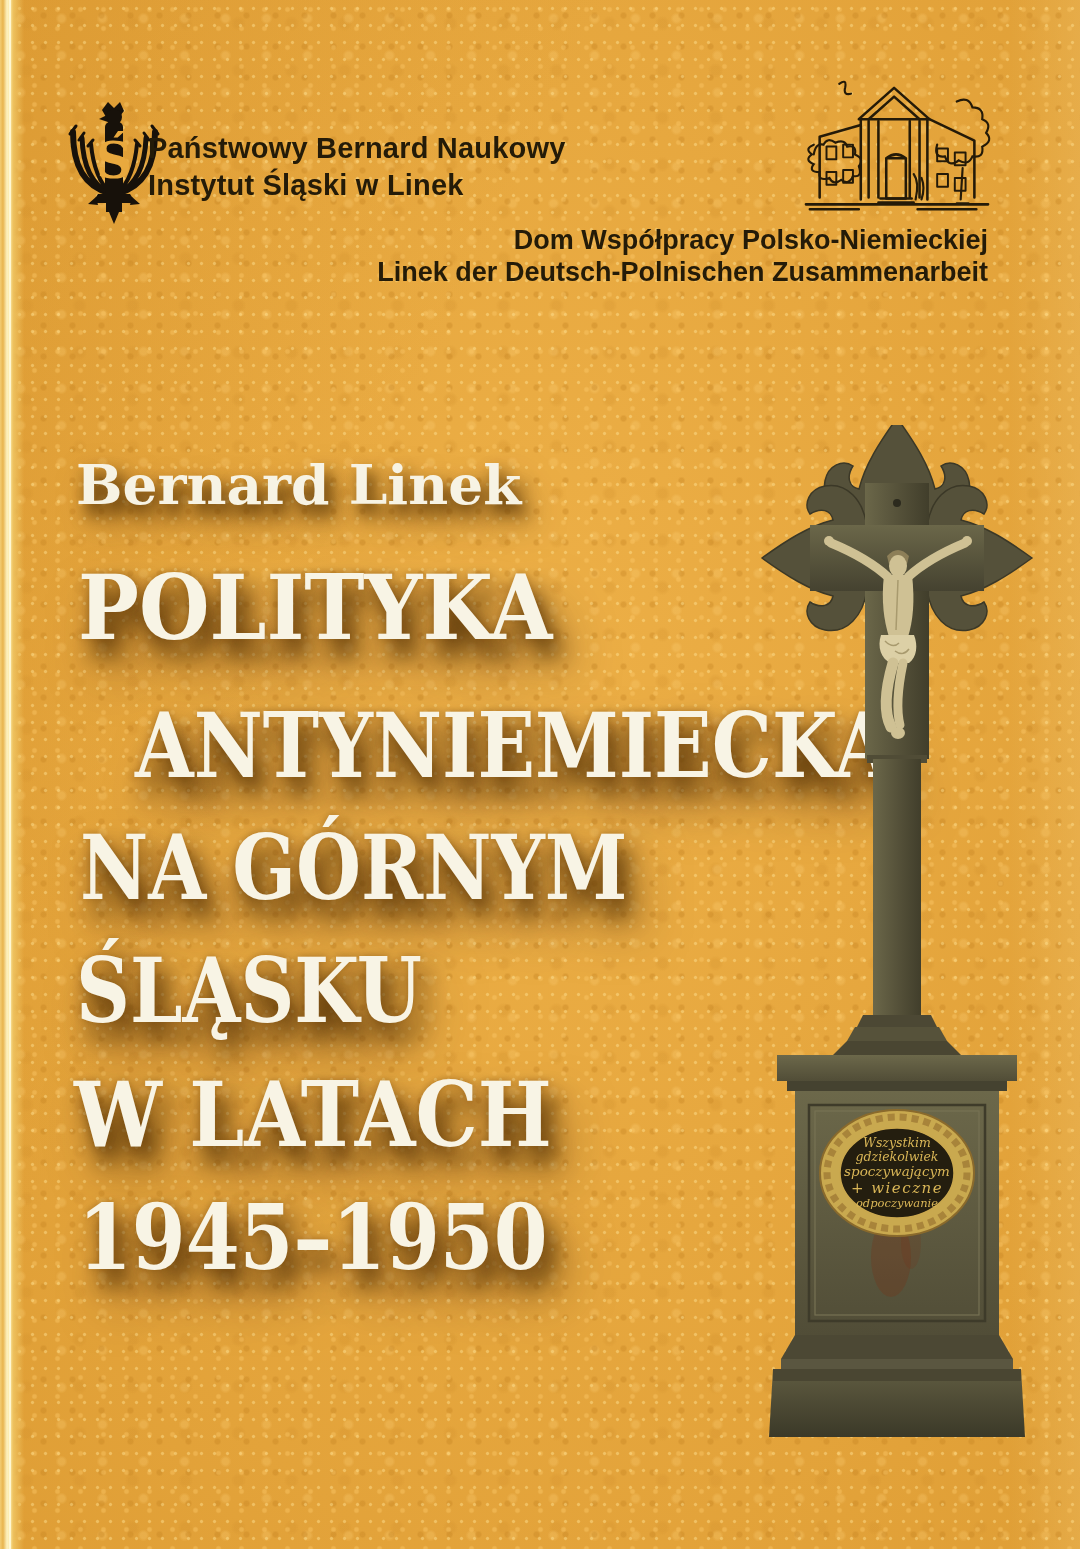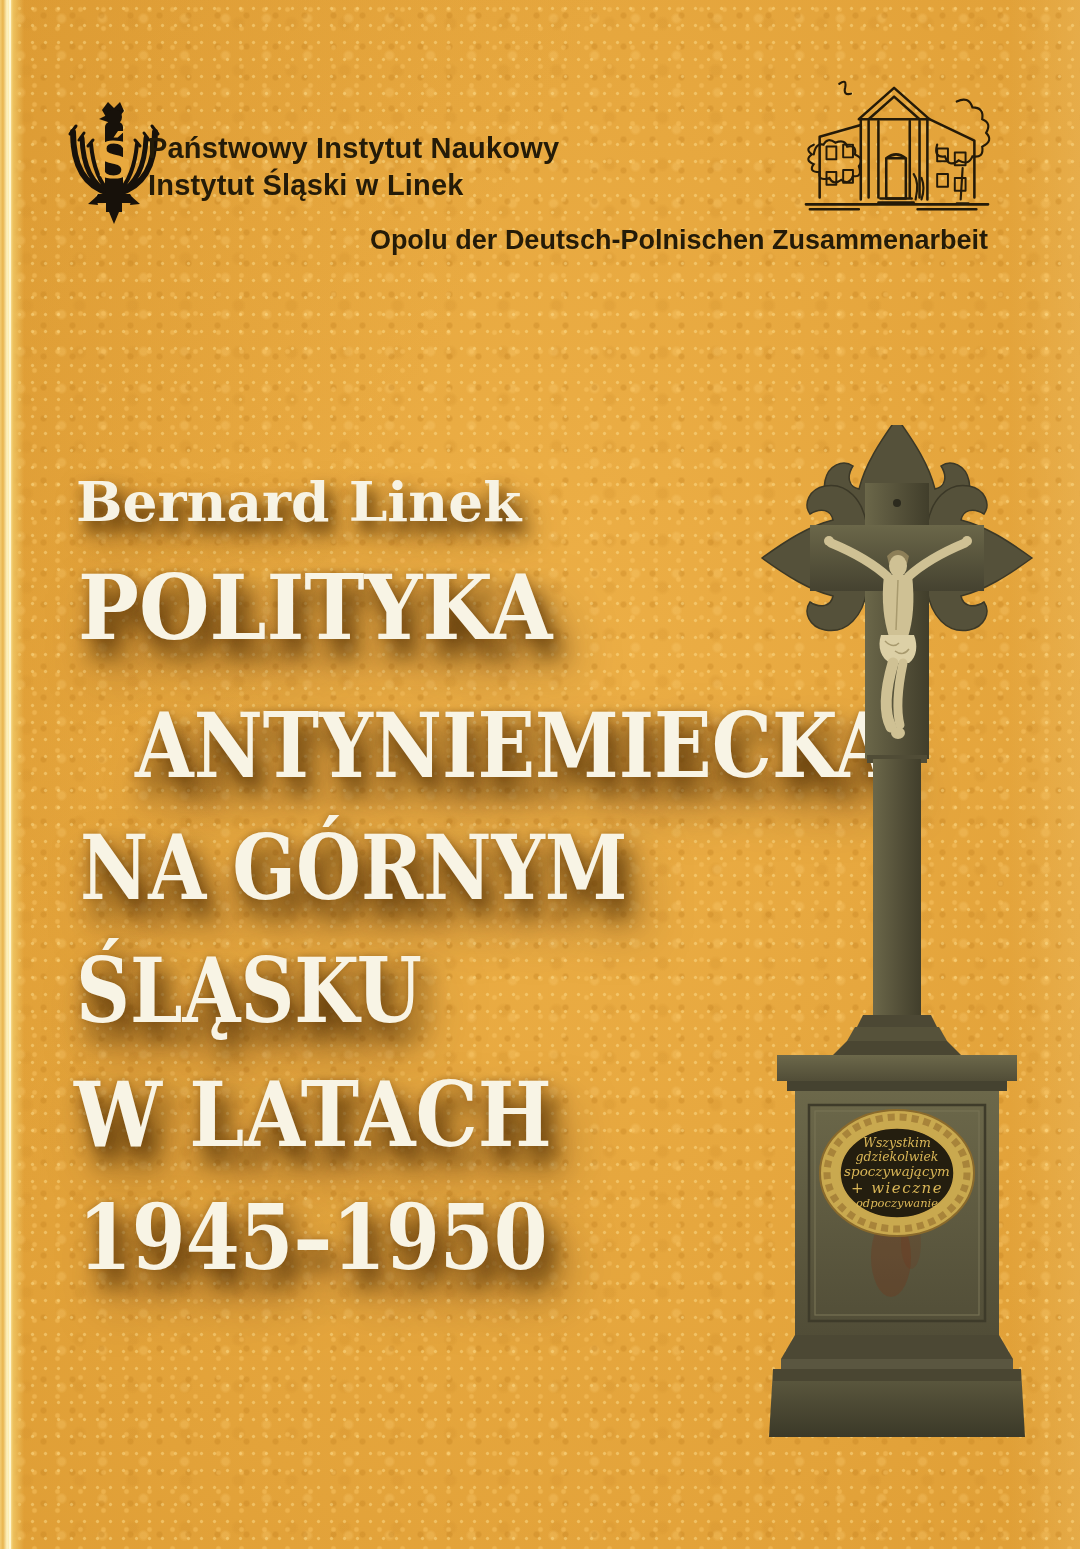--- a/index.html
+++ b/index.html
@@ -32,21 +32,21 @@
   .publisher-block{position:absolute;left:148px;top:130px;color:#241b08;
     font-weight:bold;font-size:29px;line-height:37px;letter-spacing:.2px;}
   .partner-block{position:absolute;right:92px;top:224px;color:#241b08;text-align:right;
     font-weight:bold;font-size:27px;line-height:32px;}
 
   .eagle-box{position:absolute;left:62px;top:98px;width:104px;height:128px;}
   .house-box{position:absolute;left:798px;top:80px;width:200px;height:142px;}
 
   
   .author{
-    position:absolute;left:76px;top:474px;height:56px;line-height:56px;
+    position:absolute;left:76px;top:457px;height:56px;line-height:56px;
     font-family:"DejaVu Serif",serif;font-weight:bold;font-size:55px;
     color:#f7f3e4;white-space:nowrap;
     text-shadow:6px 10px 16px rgba(78,44,2,.95), 12px 18px 34px rgba(78,44,2,.55);
   }
   .title-line{
     position:absolute;height:90px;line-height:90px;
     font-family:"DejaVu Serif",serif;font-weight:bold;font-size:90px;
     color:#f8f4e5;white-space:nowrap;transform-origin:left top;
     text-shadow:0 0 8px rgba(120,70,10,.45), 10px 16px 24px rgba(72,40,0,.95), 20px 30px 55px rgba(72,40,0,.6);
   }
@@ -87,21 +87,21 @@
         <path d="M36,96 h32 l6,9 h-44 z"></path>
         <rect x="44" y="105" width="16" height="9"></rect>
         <path d="M47,114 h10 l-5,12 z"></path>
         <path d="M34,99 l-8,7 10,1 z M70,99 l8,7 -10,1 z"></path>
       </g>
       <text x="52" y="80" font-family="DejaVu Serif, serif" font-weight="bold" font-size="50" fill="#e9a93e" text-anchor="middle">Ś</text>
     </svg>
   </div>
 
   <div class="publisher-block">
-    <div>Państwowy Instytut Naukowy</div>
+    <div>Państwowy Bernard Naukowy</div>
     <div>Instytut Śląski w Linek</div>
   </div>
 
   <div class="house-box">
     <svg viewBox="0 0 200 145" width="200" height="142">
       <g stroke="#241a08" fill="none" stroke-width="2.6" stroke-linecap="round" stroke-linejoin="round">
         <path d="M6,127 L192,127 M10,132 L60,132 M120,132 L180,132"></path>
         <path d="M60,40 L96,8 L132,40 Z"></path>
         <path d="M70,40 L96,17 L122,40"></path>
         <path d="M62,40 L62,122 M130,40 L130,122"></path>
@@ -123,21 +123,22 @@
         <path d="M40,4 q8,-6 6,4 q-2,8 6,6"></path>
         <path d="M14,66 q-10,4 -2,10 q-8,6 2,10 q-6,8 6,8 q-2,10 10,6 q4,8 12,2 q8,6 12,-4 q10,2 6,-10 q6,-8 -4,-12 q2,-10 -8,-8 q-2,-8 -12,-4 q-8,-6 -12,2 q-8,-2 -10,10"></path>
         <path d="M160,22 q12,-6 16,6 q12,0 10,12 q10,4 4,14 q8,8 -4,14 q2,12 -10,10 q-4,10 -14,4 q-10,8 -14,-4 q-12,2 -8,-12"></path>
         <path d="M166,90 L164,122 M160,126 l12,0"></path>
         <path d="M116,96 q6,8 2,26 M124,100 q4,10 0,22"></path>
       </g>
     </svg>
   </div>
 
   <div class="partner-block">
-    <div>Opolu der Deutsch-Polnischen Zusammenarbeit</div>
+    <div>Dom Współpracy Polsko-Niemieckiej</div>
+    <div>Linek der Deutsch-Polnischen Zusammenarbeit</div>
   </div>
 
   <div class="author">Bernard Linek</div>
 
   <div class="title-line tl-0">POLITYKA</div>
   <div class="title-line tl-1">ANTYNIEMIECKA</div>
   <div class="title-line tl-2">NA GÓRNYM</div>
   <div class="title-line tl-3">ŚLĄSKU</div>
   <div class="title-line tl-4">W LATACH</div>
   <div class="title-line tl-5">1945–1950</div>

